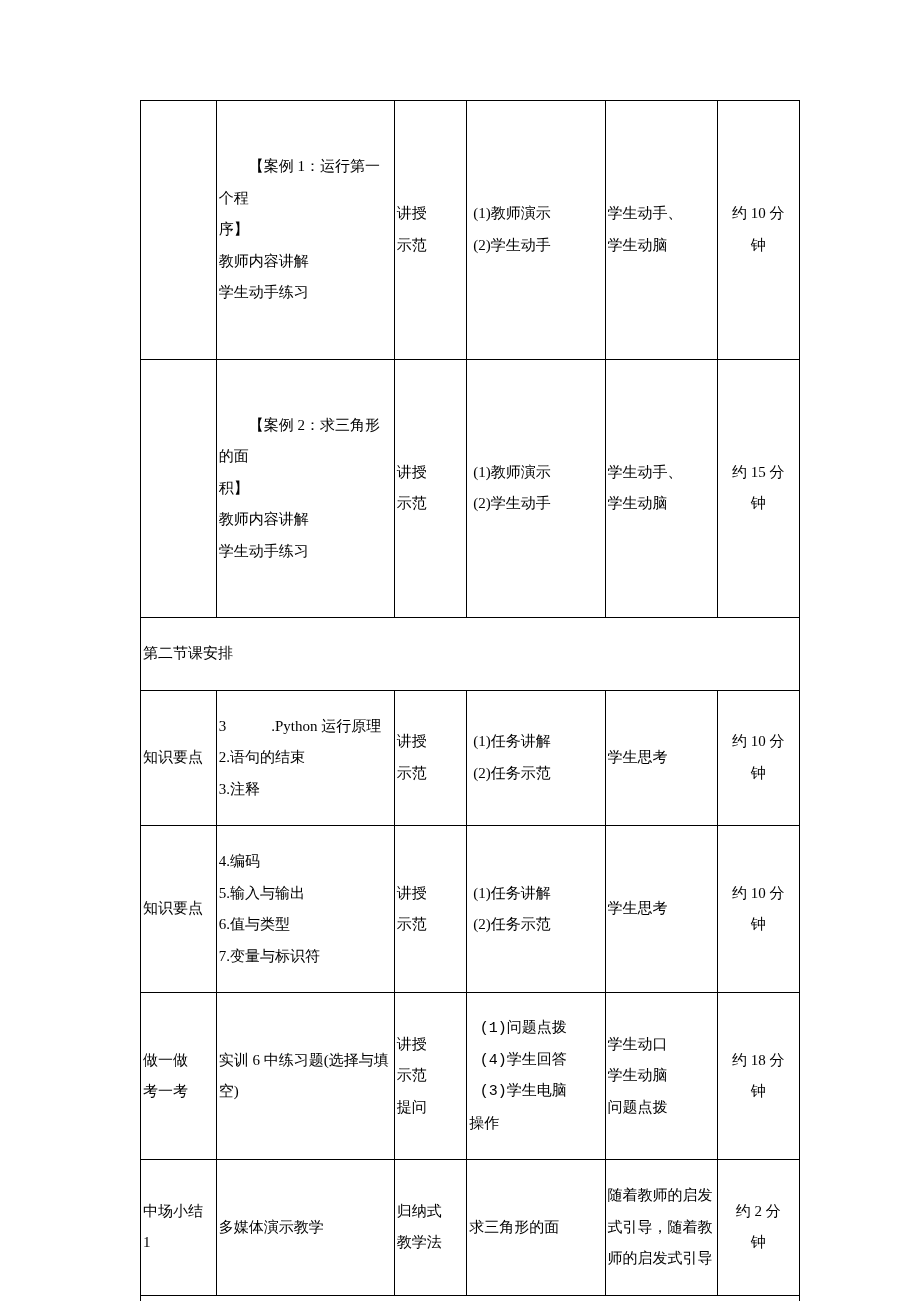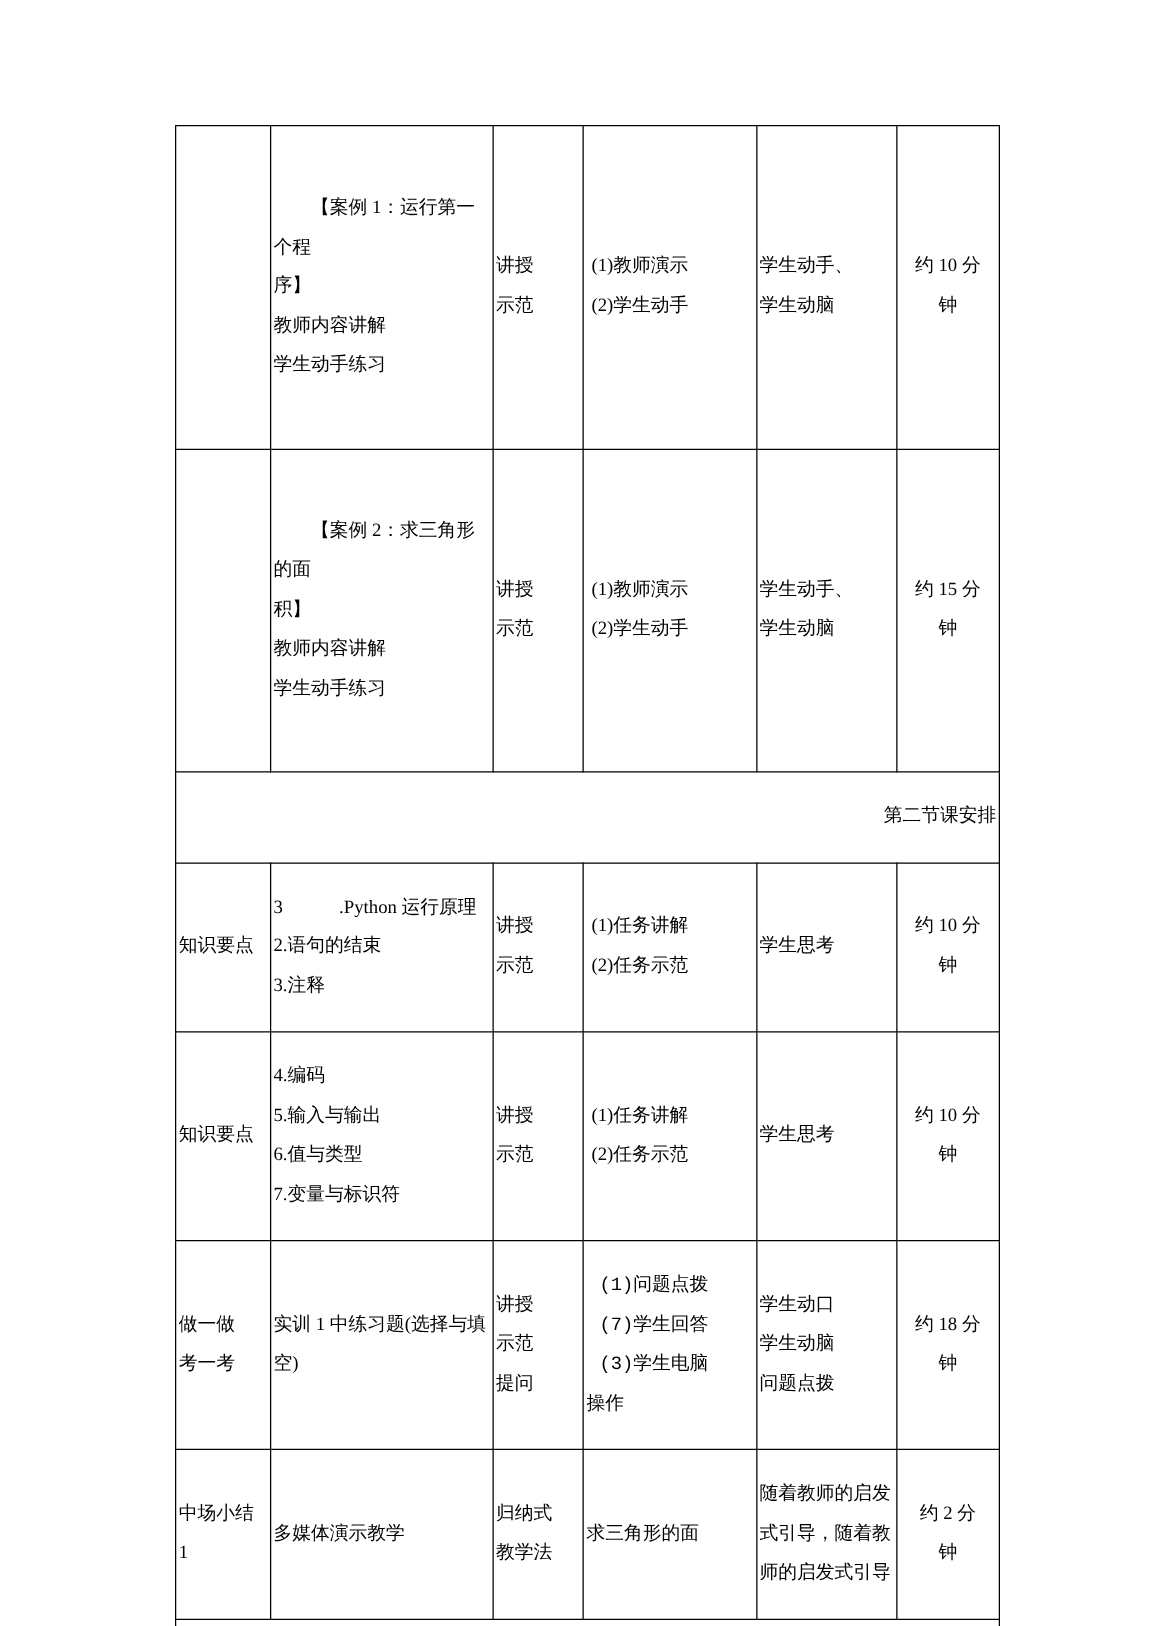--- a/index.html
+++ b/index.html
@@ -22,21 +22,21 @@
       vertical-align: middle;
       line-height: 2.1;
       word-break: break-all;
     }
     .col1 { width: 11.5%; }
     .col2 { width: 27%; }
     .col3 { width: 11%; }
     .col4 { width: 21%; }
     .col5 { width: 17%; }
     .col6 { width: 12.5%; }
-    .section-header { text-align: right; }
+    .section-header { text-align: left; }
     .tall-cell { padding-top: 50px; padding-bottom: 50px; }
     .indent-first { text-indent: 2em; display: inline-block; }
     .time-col { text-align: center; }
     .time-italic { }
     .ml { padding-left: 4px; }
     .indent-item { padding-left: 0.7em; font-family: Liberation Mono, monospace; }
   </style>
 </head>
 <body>
 
@@ -150,29 +150,29 @@
       <div><span>约 </span><span class="time-italic">10</span><span> 分</span></div>
       <div>钟</div>
     </td>
   </tr>
 
   <tr>
     <td>
       <div>做一做</div>
       <div>考一考</div>
     </td>
-    <td>实训 1 中练习题(选择与填空)</td>
+    <td>实训 6 中练习题(选择与填空)</td>
     <td>
       <div>讲授</div>
       <div>示范</div>
       <div>提问</div>
     </td>
     <td>
       <div class="indent-item">(1)问题点拨</div>
-      <div class="indent-item">(7)学生回答</div>
+      <div class="indent-item">(4)学生回答</div>
       <div class="indent-item">(3)学生电脑</div>
       <div>操作</div>
     </td>
     <td>
       <div>学生动口</div>
       <div>学生动脑</div>
       <div>问题点拨</div>
     </td>
     <td class="time-col">
       <div><span>约 </span><span class="time-italic">18</span><span> 分</span></div>

